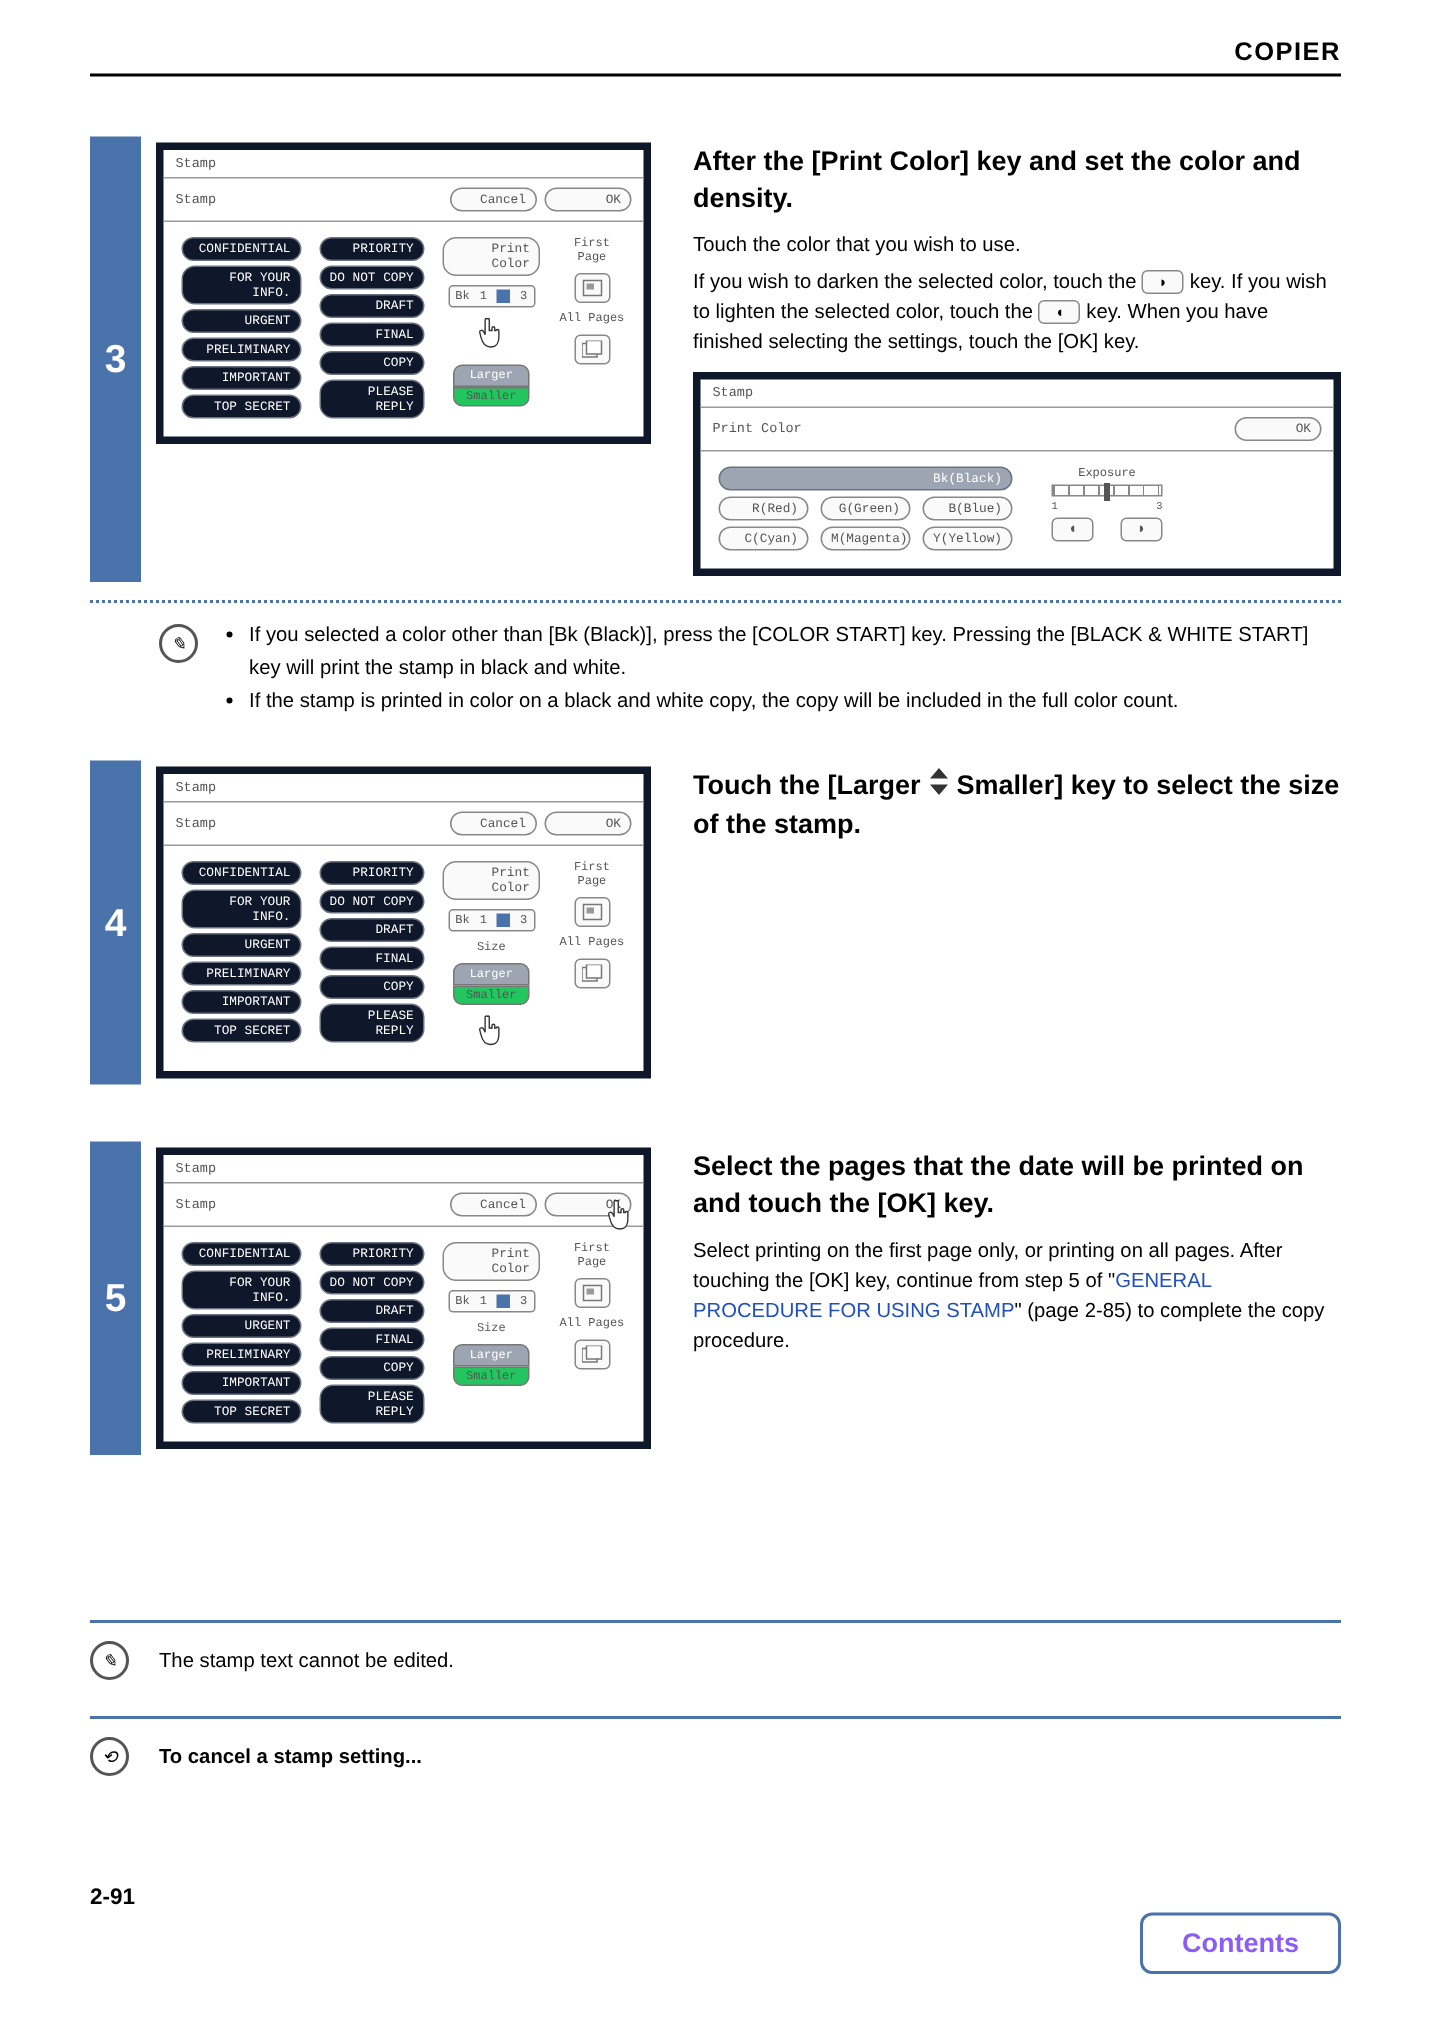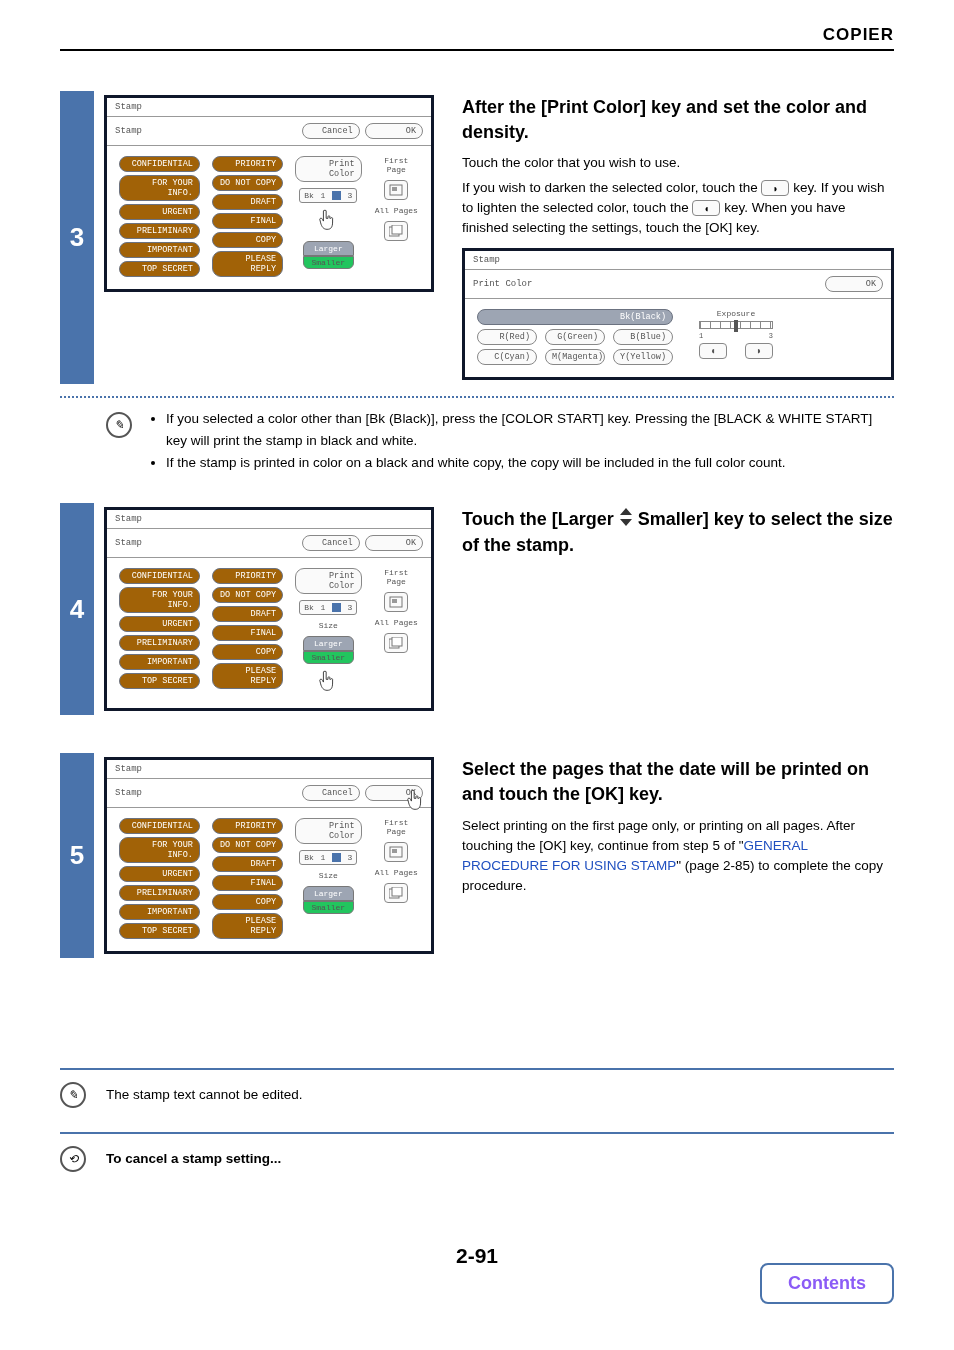--- a/index.html
+++ b/index.html
@@ -15,31 +15,31 @@
   
   .step-body { flex: 1; display: flex; gap: 28px; padding: 4px 0 4px 10px; }
   .step-left { width: 330px; }
   .step-right { flex: 1; }
   
   .step-title { font-size: 18px; font-weight: bold; line-height: 1.4; margin-bottom: 8px; }
   .step-para { font-size: 13.5px; line-height: 1.5; margin-bottom: 4px; }
   .link-blue { color: #2050c0; }
   
   
-  .panel { border: 3px solid #0f172a; background: #fff; font-family: "Courier New", monospace; font-size: 9px; color: #555; overflow: hidden; }
+  .panel { border: 5px solid #0f172a; background: #fff; font-family: "Courier New", monospace; font-size: 9px; color: #555; overflow: hidden; }
   .panel-title { border-bottom: 1px solid #999; padding: 4px 8px; font-size: 9px; }
   .panel-sub { border-bottom: 1px solid #999; padding: 6px 8px; display: flex; align-items: center; justify-content: space-between; }
   .panel-content { padding: 10px 12px 12px 12px; display: flex; gap: 12px; }
   
   .btn-p { border: 1px solid #888; border-radius: 9px; padding: 2px 6px; text-align: right; min-width: 54px; font-size: 8.5px; background: #fafafa; display: inline-block; }
   .btn-p.wide { min-width: 58px; }
   .btn-p.dark { background: #9da5b3; color: #fff; border-color: #6b7280; }
   
   .stamp-col { display: flex; flex-direction: column; gap: 3px; }
-  .stamp-col .btn-p { background: #a16207; color: #fff; border-color: #6b7280; min-width: 60px; }
+  .stamp-col .btn-p { background: #0f172a; color: #fff; border-color: #6b7280; min-width: 60px; }
   
   .right-panel-col { display: flex; flex-direction: column; gap: 6px; align-items: center; }
   .mini-label { font-size: 8px; text-align: center; }
   .mini-bar { border: 1px solid #888; border-radius: 3px; width: 58px; padding: 2px 4px; font-size: 8px; display: flex; justify-content: space-between; background: #fafafa; }
   .mini-bar .hl { background: #4a73ab; color: #fff; padding: 0 2px; }
   .mini-box { border: 1px solid #888; border-radius: 4px; width: 24px; height: 20px; display: flex; align-items: center; justify-content: center; background: #fafafa; }
   
   .largesmall { display: flex; flex-direction: column; align-items: center; }
   .largesmall .top { border: 1px solid #777; border-radius: 6px 6px 0 0; background: #9da5b3; color: #fff; padding: 2px 10px; font-size: 8px; }
   .largesmall .bot { border: 1px solid #777; border-radius: 0 0 6px 6px; background: #22c55e; padding: 1px 8px; font-size: 8px; }
@@ -57,21 +57,21 @@
   .note-box:last-of-type { border-bottom: 2px solid #4a73ab; }
   .note-box .note-icon { margin-top: 0; }
   .note-box-text { font-size: 13.5px; line-height: 1.5; }
   .note-box-text .bold { font-weight: bold; }
   
   
   .exp-key { display: inline-flex; border: 1px solid #888; border-radius: 4px; width: 28px; height: 16px; align-items: center; justify-content: center; background: #fafafa; vertical-align: middle; font-size: 10px; }
   
   
   .footer { margin-top: 60px; position: relative; height: 60px; }
-  .page-num { text-align: center; font-size: 21px; font-weight: bold; }
+  .page-num { font-size: 15px; font-weight: bold; }
   .contents-tab { position: absolute; right: 0; bottom: 0; border: 2px solid #4a73ab; border-radius: 8px; padding: 8px 26px; color: #8b5cf6; font-weight: bold; font-size: 18px; background: #fff; }
   
   
   .color-grid { display: grid; grid-template-columns: repeat(3, 60px); gap: 4px 8px; }
   
   .exposure-block { display: flex; flex-direction: column; align-items: center; gap: 3px; font-size: 8px; margin-left: 14px; }
   .exposure-track { width: 74px; height: 8px; border: 1px solid #888; background: repeating-linear-gradient(90deg, #888 0 1px, transparent 1px 10px); position: relative; }
   .exposure-track::after { content: ""; position: absolute; left: 50%; top: -2px; width: 4px; height: 12px; background: #555; transform: translateX(-50%); }
   .exposure-labels { display: flex; justify-content: space-between; width: 74px; font-size: 7px; }
   .exposure-btns { display: flex; justify-content: space-between; width: 74px; }

